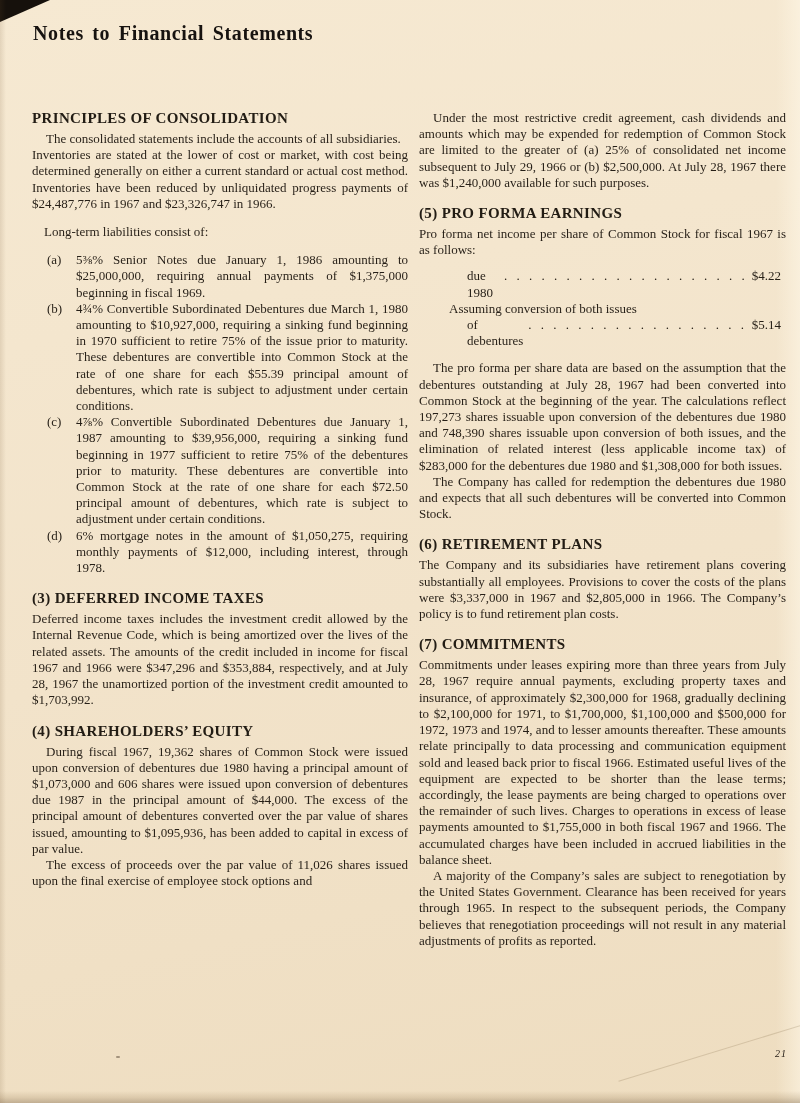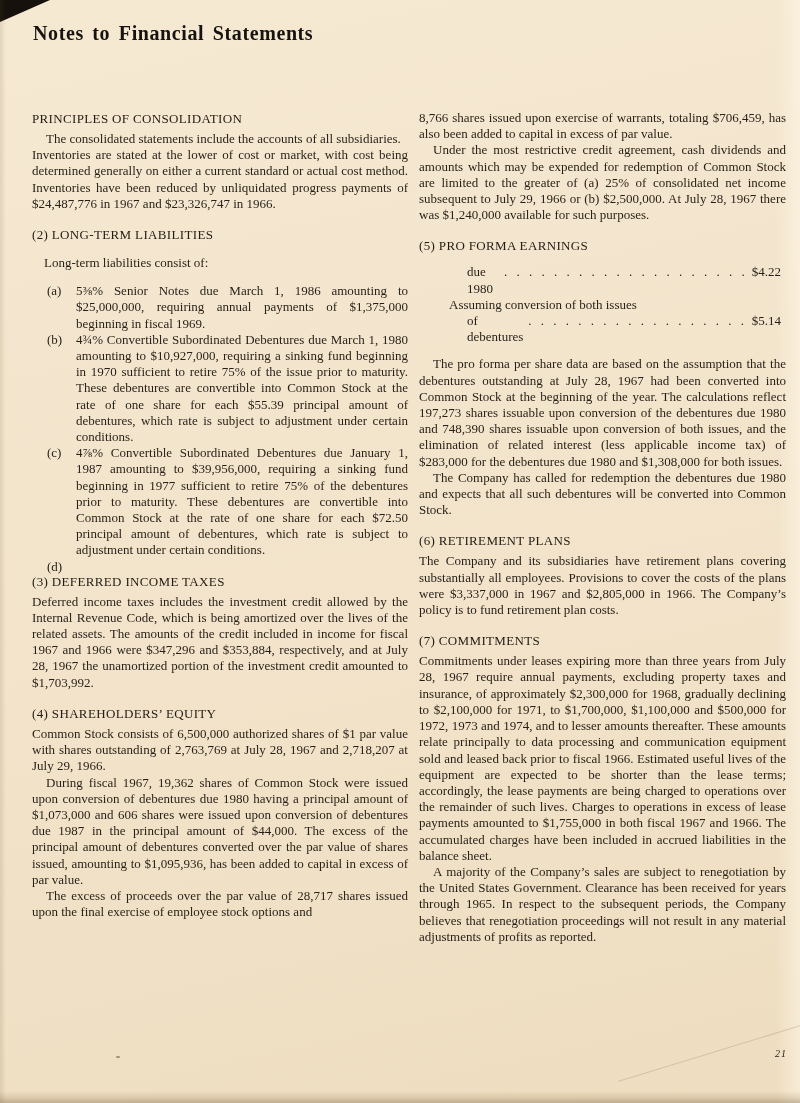--- a/index.html
+++ b/index.html
@@ -30,21 +30,21 @@
     font-size:20px;font-weight:bold;letter-spacing:0.6px;
     color:#171310;word-spacing:3px;
   }
   .columns{
     position:absolute;left:32px;top:110px;width:754px;
     display:grid;grid-template-columns:376px 367px;column-gap:11px;
     color:#261f17;font-size:13px;line-height:16.2px;
   }
   .col > :first-child{margin-top:0;}
   h2{
-    font-size:13px;font-weight:normal;letter-spacing:0.35px;
+    font-size:15px;font-weight:bold;letter-spacing:0.35px;
     margin:14px 0 4px 0;line-height:17px;color:#221c14;
   }
   p{margin:0;text-align:justify;}
   p.indent{text-indent:14px;}
   .li{position:relative;padding-left:44px;text-align:justify;margin:0;}
   .li .marker{position:absolute;left:15px;top:0;}
   .intro-line{margin:12px;}
   .pf{margin:10px 0 11px 0;}
   .pf-l1{padding-left:30px;}
   .pf-l2{display:flex;align-items:baseline;padding-left:48px;padding-right:5px;justify-content:flex-end;}
@@ -71,49 +71,47 @@
   <h1 class="doc-title">Notes to Financial Statements</h1>
 
   <div class="columns">
 
     <div class="col">
       <h2>PRINCIPLES OF CONSOLIDATION</h2>
       <p class="indent">The consolidated statements include the accounts of all subsidiaries.</p>
 
       <p>Inventories are stated at the lower of cost or market, with cost being determined generally on either a current standard or actual cost method. Inventories have been reduced by unliquidated progress payments of $24,487,776 in 1967 and $23,326,747 in 1966.</p>
 
-      <h2>(2) LONG-TERM LIABILITIES</h2>
       <p class="intro-line">Long-term liabilities consist of:</p>
       <div class="li">
-        <span class="marker">(a)</span><span>5⅜% Senior Notes due March 1, 1986 amounting to $25,000,000, requiring annual payments of $1,375,000 beginning in fiscal 1969.</span>
+        <span class="marker">(a)</span><span>5⅜% Senior Notes due January 1, 1986 amounting to $25,000,000, requiring annual payments of $1,375,000 beginning in fiscal 1969.</span>
       </div>
       <div class="li">
         <span class="marker">(b)</span><span>4¾% Convertible Subordinated Debentures due March 1, 1980 amounting to $10,927,000, requiring a sinking fund beginning in 1970 sufficient to retire 75% of the issue prior to maturity. These debentures are convertible into Common Stock at the rate of one share for each $55.39 principal amount of debentures, which rate is subject to adjustment under certain conditions.</span>
       </div>
       <div class="li">
         <span class="marker">(c)</span><span>4⅞% Convertible Subordinated Debentures due January 1, 1987 amounting to $39,956,000, requiring a sinking fund beginning in 1977 sufficient to retire 75% of the debentures prior to maturity. These debentures are convertible into Common Stock at the rate of one share for each $72.50 principal amount of debentures, which rate is subject to adjustment under certain conditions.</span>
       </div>
       <div class="li">
-        <span class="marker">(d)</span>
+        <span class="marker">(d)</span><span>6% mortgage notes in the amount of $1,050,275, requiring monthly payments of $12,000, including interest, through 1978.</span>
       </div>
 
       <h2>(3) DEFERRED INCOME TAXES</h2>
       <p>Deferred income taxes includes the investment credit allowed by the Internal Revenue Code, which is being amortized over the lives of the related assets. The amounts of the credit included in income for fiscal 1967 and 1966 were $347,296 and $353,884, respectively, and at July 28, 1967 the unamortized portion of the investment credit amounted to $1,703,992.</p>
 
       <h2>(4) SHAREHOLDERS’ EQUITY</h2>
-      <p>Common Stock consists of 6,500,000 authorized shares of $1 par value with shares outstanding of 2,763,769 at July 28, 1967 and 2,718,207 at July 29, 1966.</p>
       <p class="indent">During fiscal 1967, 19,362 shares of Common Stock were issued upon conversion of debentures due 1980 having a principal amount of $1,073,000 and 606 shares were issued upon conversion of debentures due 1987 in the principal amount of $44,000. The excess of the principal amount of debentures converted over the par value of shares issued, amounting to $1,095,936, has been added to capital in excess of par value.</p>
-      <p class="indent">The excess of proceeds over the par value of 28,717 shares issued upon the final exercise of employee stock options and</p>
+      <p class="indent">The excess of proceeds over the par value of 11,026 shares issued upon the final exercise of employee stock options and</p>
     </div>
 
     <div class="col">
-      <p>8,766 shares issued upon exercise of warrants, totaling $706,459, has also been added to capital in excess of par value.</p>
       <p class="indent">Under the most restrictive credit agreement, cash dividends and amounts which may be expended for redemption of Common Stock are limited to the greater of (a) 25% of consolidated net income subsequent to July 29, 1966 or (b) $2,500,000. At July 28, 1967 there was $1,240,000 available for such purposes.</p>
 
       <h2>(5) PRO FORMA EARNINGS</h2>
+      <p>Pro forma net income per share of Common Stock for fiscal 1967 is as follows:</p>
 
       <div class="pf">
         <div class="pf-l2">
           <span>due 1980</span>
           <span class="pf-leader">. . . . . . . . . . . . . . . . . . . . . . . . . . . . . .</span>
           <span class="pf-value">$4.22</span>
         </div>
         <div class="pf-l1">Assuming conversion of both issues</div>
         <div class="pf-l2">
           <span>of debentures</span>

